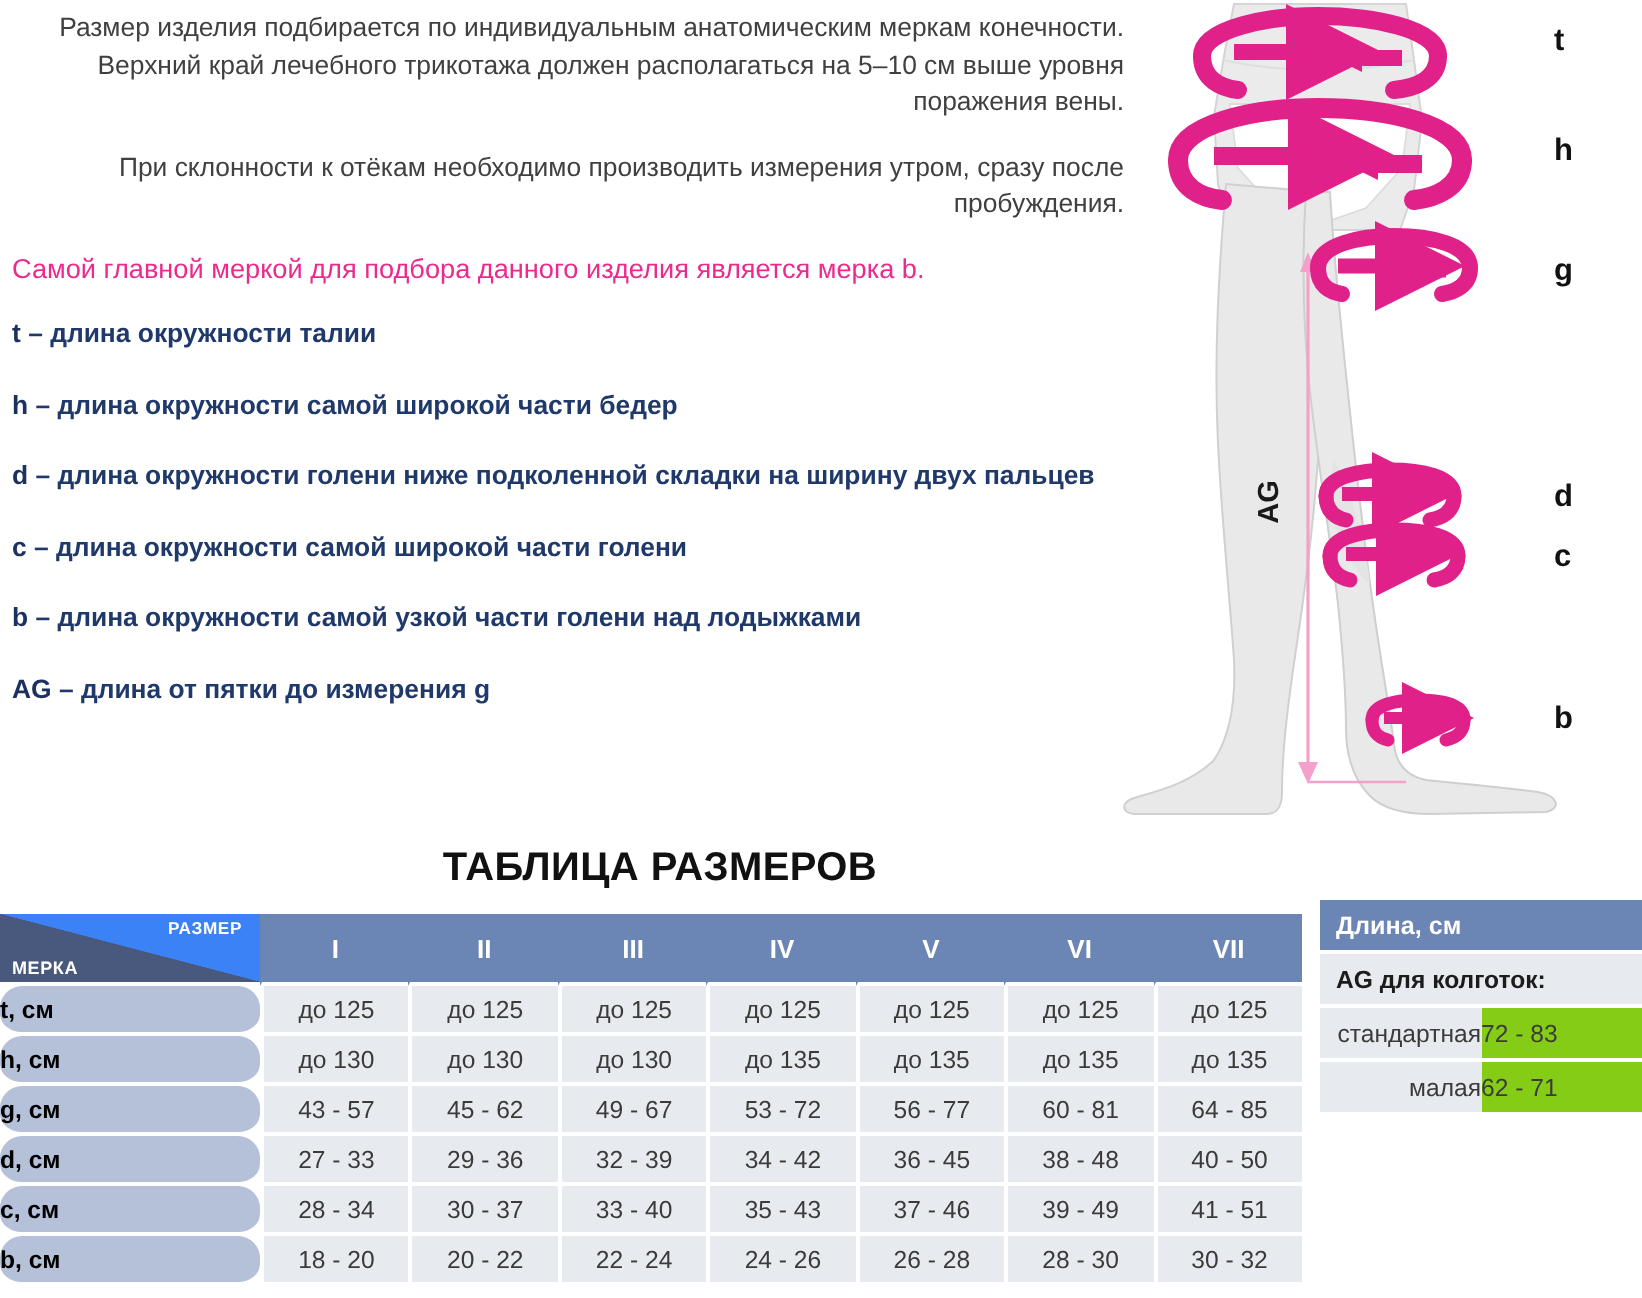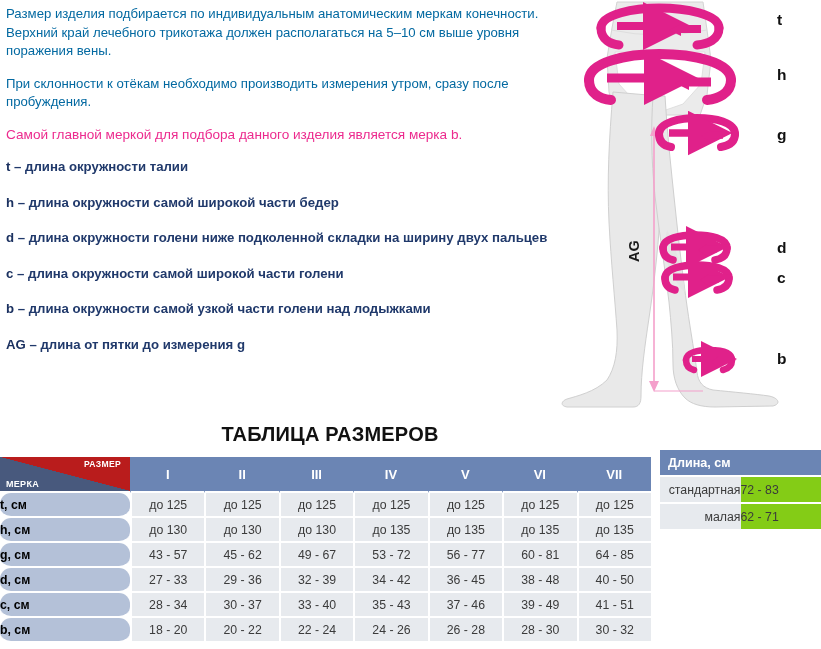--- a/index.html
+++ b/index.html
@@ -19,22 +19,23 @@
   
   #intro-block {
     position: absolute;
     left: 6px;
     top: 5px;
     width: 556px;
   }
   .intro-para {
     font-size: 13.2px;
     line-height: 18.5px;
-    color: #0369a1;
+    color: #404040;
     margin: 0 0 14px 0;
+    text-align: right;
   }
   .highlight-para {
     font-size: 13.6px;
     line-height: 18.5px;
     color: #ec2a8e;
     margin: 6px 0 0 0;
   }
 
   #definitions {
     position: absolute;
@@ -91,21 +92,21 @@
     table-layout: fixed;
   }
   #size-table td, #size-table th {
     padding: 0;
     margin: 0;
   }
   .corner-cell {
     width: 130px;
     height: 34px;
     position: relative;
-    background: #b91c1c;
+    background: #3b82f6;
     overflow: hidden;
     border-bottom: 2px solid #ffffff;
   }
   .corner-tri {
     position: absolute;
     left: 0; top: 0;
     width: 130px; height: 34px;
     background: linear-gradient(to bottom left, rgba(0,0,0,0) 49.6%, #48597d 50%);
   }
   .corner-razmer {
@@ -453,20 +454,23 @@
     </tr>
   </tbody>
 </table>
 
 <table id="length-table">
   <tbody>
     <tr>
       <td class="len-head" colspan="2">Длина, см</td>
     </tr>
     <tr>
+      <td class="len-title-cell" colspan="2">AG для колготок:</td>
+    </tr>
+    <tr>
       <td class="len-name">стандартная</td>
       <td class="len-val">72 - 83</td>
     </tr>
     <tr>
       <td class="len-name">малая</td>
       <td class="len-val">62 - 71</td>
     </tr>
   </tbody>
 </table>
 

